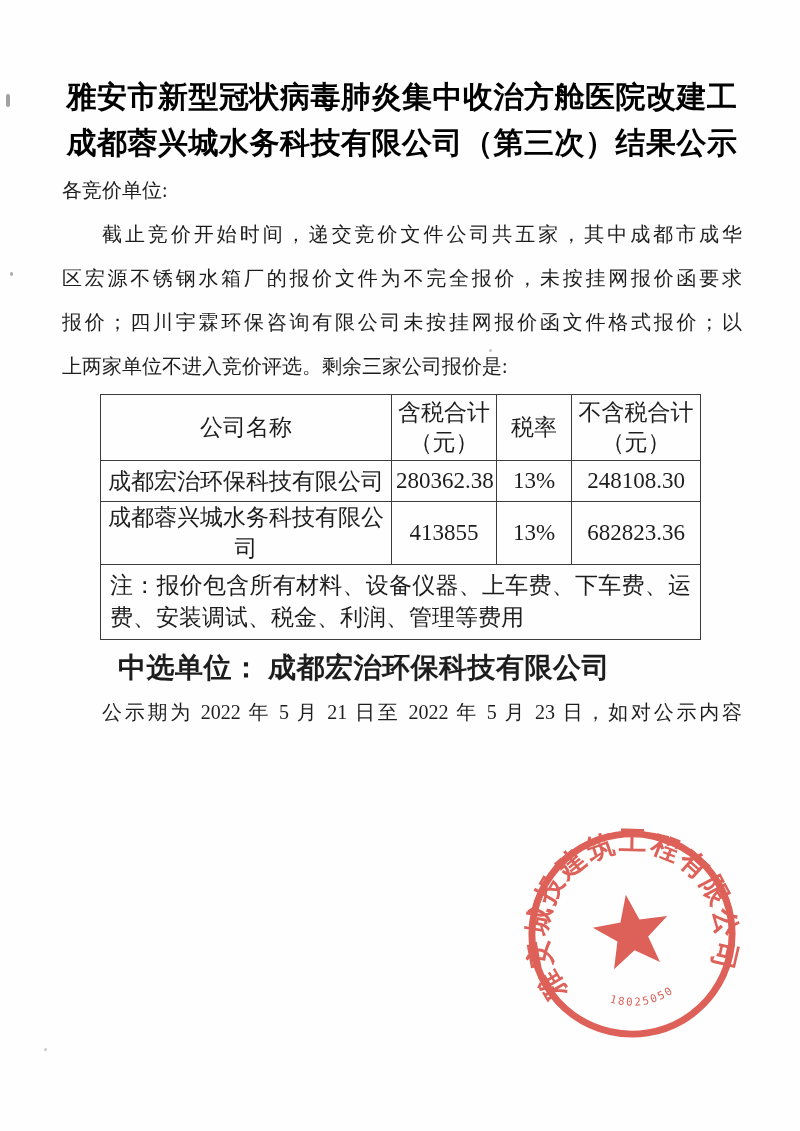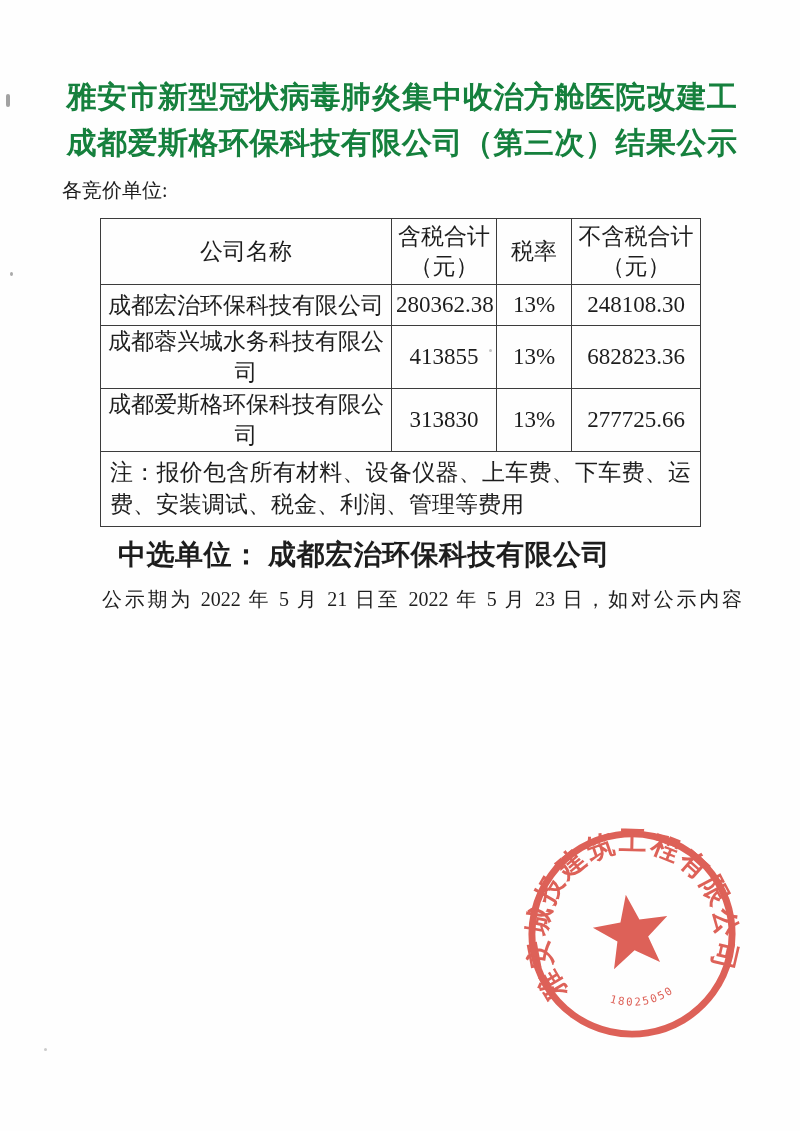--- a/index.html
+++ b/index.html
@@ -9,21 +9,21 @@
     margin:0 auto;
     background:#fefefe;
     box-sizing:border-box;
     padding:74px 58px 0 62px;
     overflow:hidden;
     font-family:"Liberation Serif","DejaVu Serif",serif;
     color:#1d1d1d;
   }
   .doc-title{
     font-size:30px;line-height:46px;font-weight:bold;
-    text-align:center;color:#15803d;letter-spacing:.5px;
+    text-align:center;color:#000000;letter-spacing:.5px;
     margin-bottom:2px;
   }
   .bodyline{
     font-size:20px;line-height:44px;
     white-space:nowrap;
   }
   .fill{white-space:normal;text-align:justify;text-align-last:justify;}
   .indent{text-indent:2em;}
   .quote-table{
     border-collapse:collapse;
@@ -70,26 +70,32 @@
   .speck.s3{left:489px;top:349px;width:3px;height:3px;opacity:.35;}
   .speck.s4{left:44px;top:1048px;width:3px;height:3px;opacity:.3;}
 </style>
 </head>
 <body>
 
 <div class="page">
 
   <div class="doc-title">
     <div>雅安市新型冠状病毒肺炎集中收治方舱医院改建工</div>
-    <div>成都爱斯格环保科技有限公司（第三次）结果公示</div>
+    <div>成都蓉兴城水务科技有限公司（第三次）结果公示</div>
   </div>
 
   <div class="bodyline">各竞价单位:</div>
 
 
+  <div>
+    <div class="bodyline fill indent">截止竞价开始时间，递交竞价文件公司共五家，其中成都市成华</div>
+    <div class="bodyline fill">区宏源不锈钢水箱厂的报价文件为不完全报价，未按挂网报价函要求</div>
+    <div class="bodyline fill">报价；四川宇霖环保咨询有限公司未按挂网报价函文件格式报价；以</div>
+    <div class="bodyline">上两家单位不进入竞价评选。剩余三家公司报价是:</div>
+  </div>
 
   <table class="quote-table">
     <colgroup>
         <col class="c1">
         <col class="c2">
         <col class="c3">
         <col class="c4">
       </colgroup>
     <thead>
       <tr>
@@ -110,26 +116,20 @@
         <td class="datacell">成都宏治环保科技有限公司</td>
         <td class="datacell">280362.38</td>
         <td class="datacell">13%</td>
         <td class="datacell">248108.30</td>
       </tr>
       <tr>
         <td class="datacell">成都蓉兴城水务科技有限公司</td>
         <td class="datacell">413855</td>
         <td class="datacell">13%</td>
         <td class="datacell">682823.36</td>
-      </tr>
-      <tr>
-        <td class="datacell">成都爱斯格环保科技有限公司</td>
-        <td class="datacell">313830</td>
-        <td class="datacell">13%</td>
-        <td class="datacell">277725.66</td>
       </tr>
       <tr>
         <td class="notecell" colspan="4">注：报价包含所有材料、设备仪器、上车费、下车费、运费、安装调试、税金、利润、管理等费用</td>
       </tr>
     </tbody>
   </table>
 
   <div class="selected-line">
     <span>中选单位：</span>
     <span>成都宏治环保科技有限公司</span>

